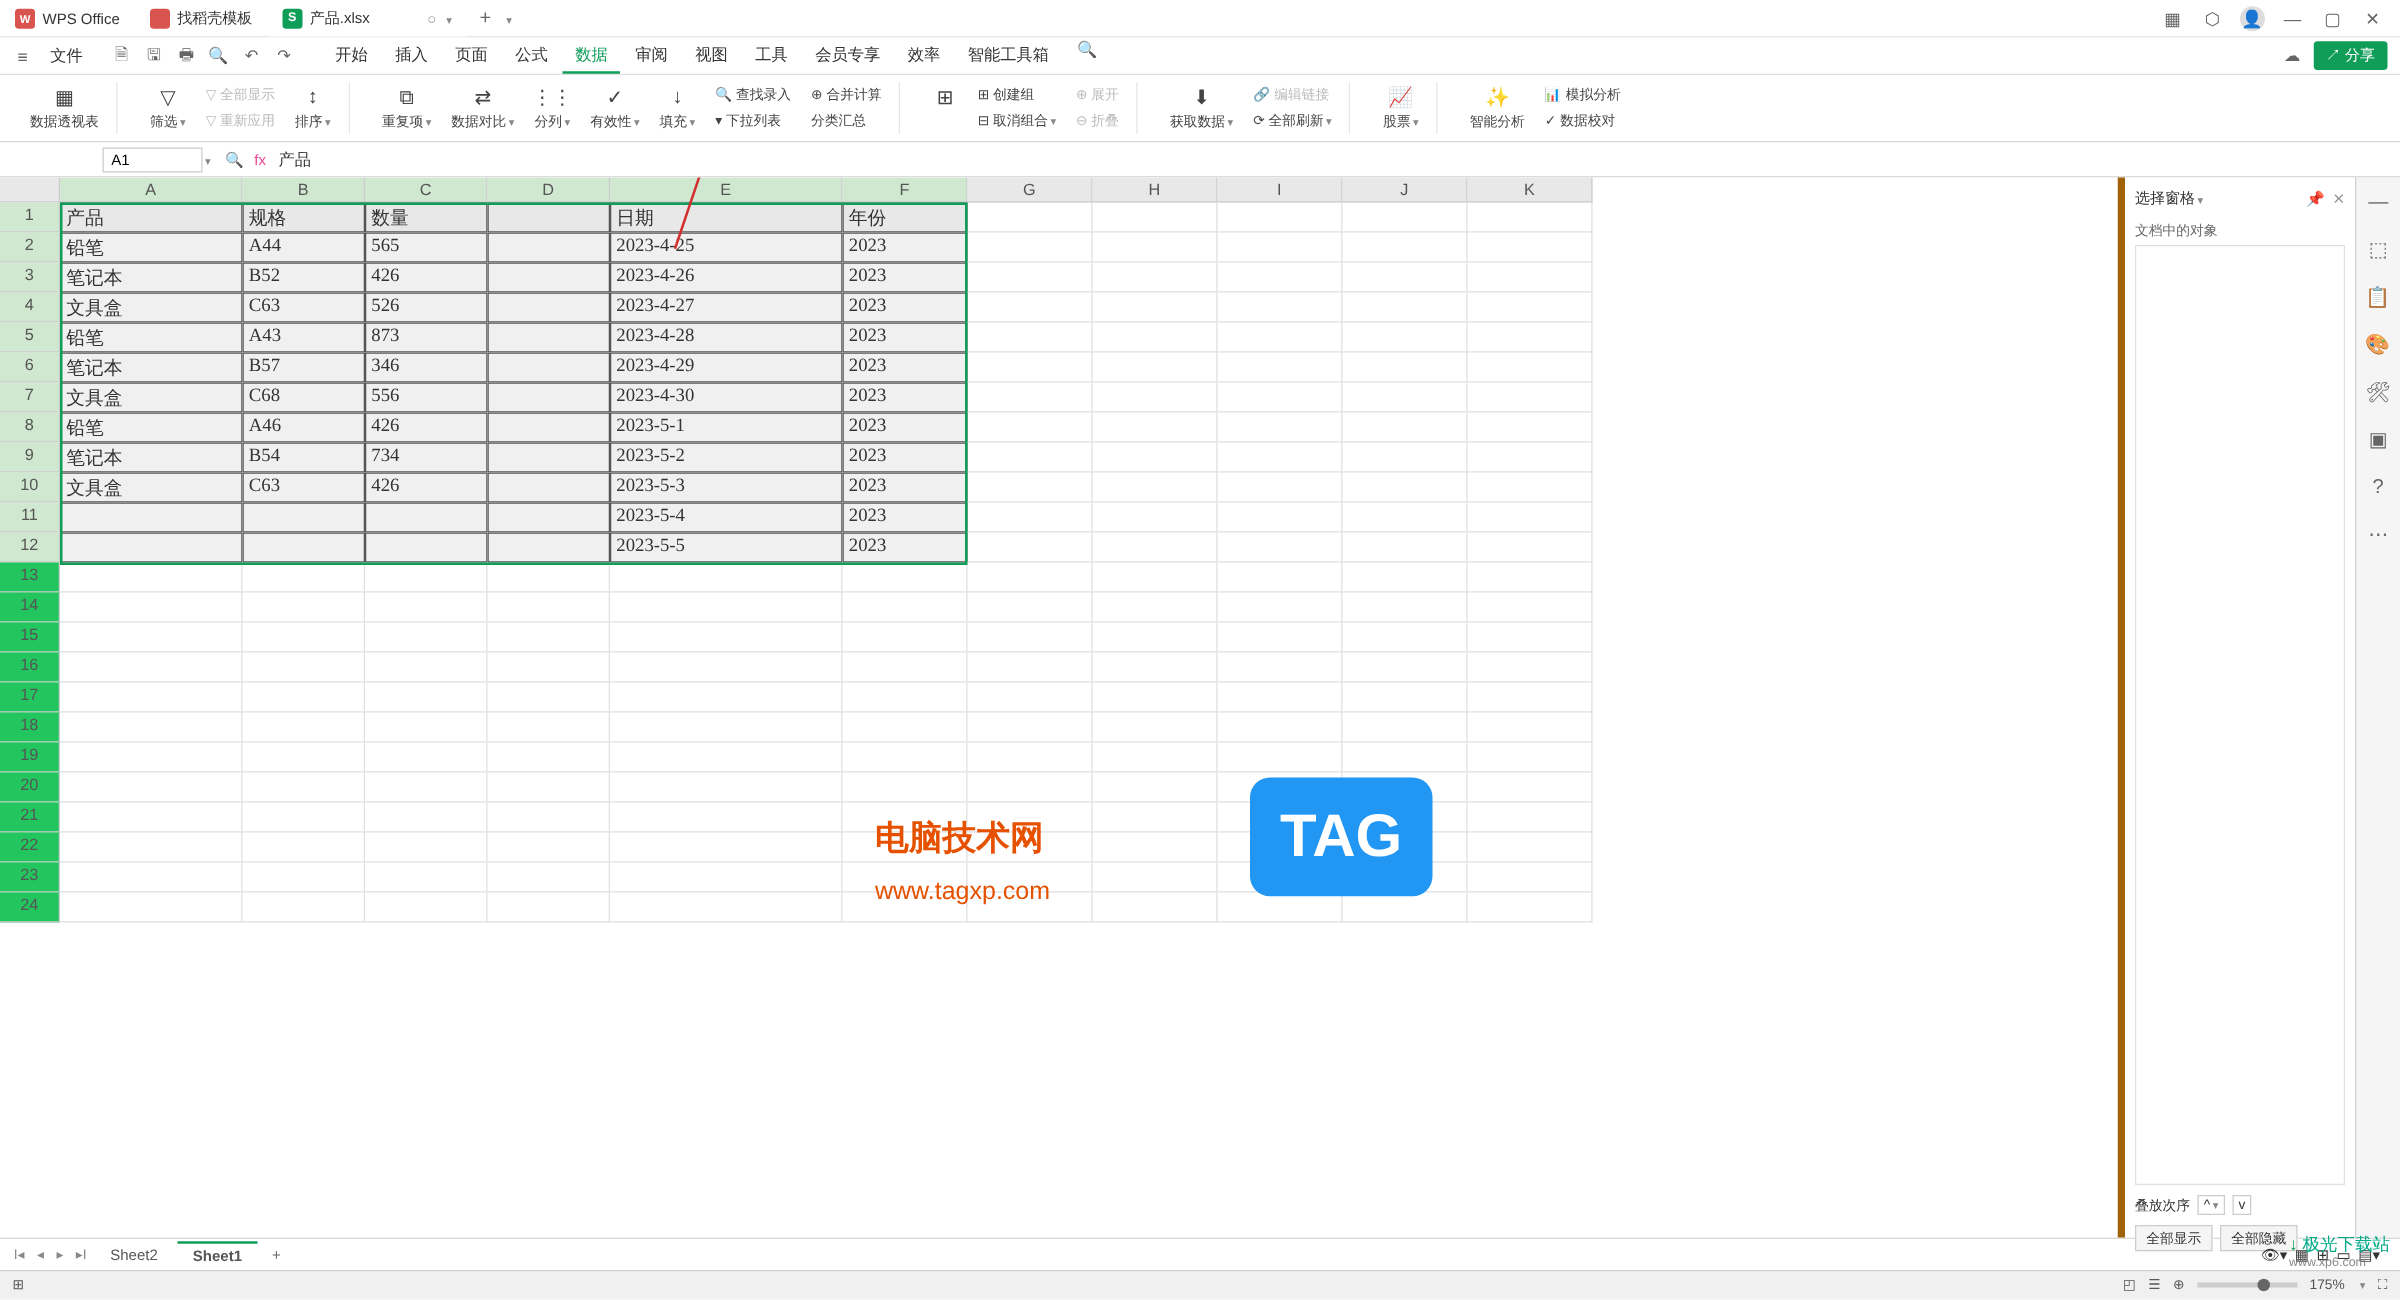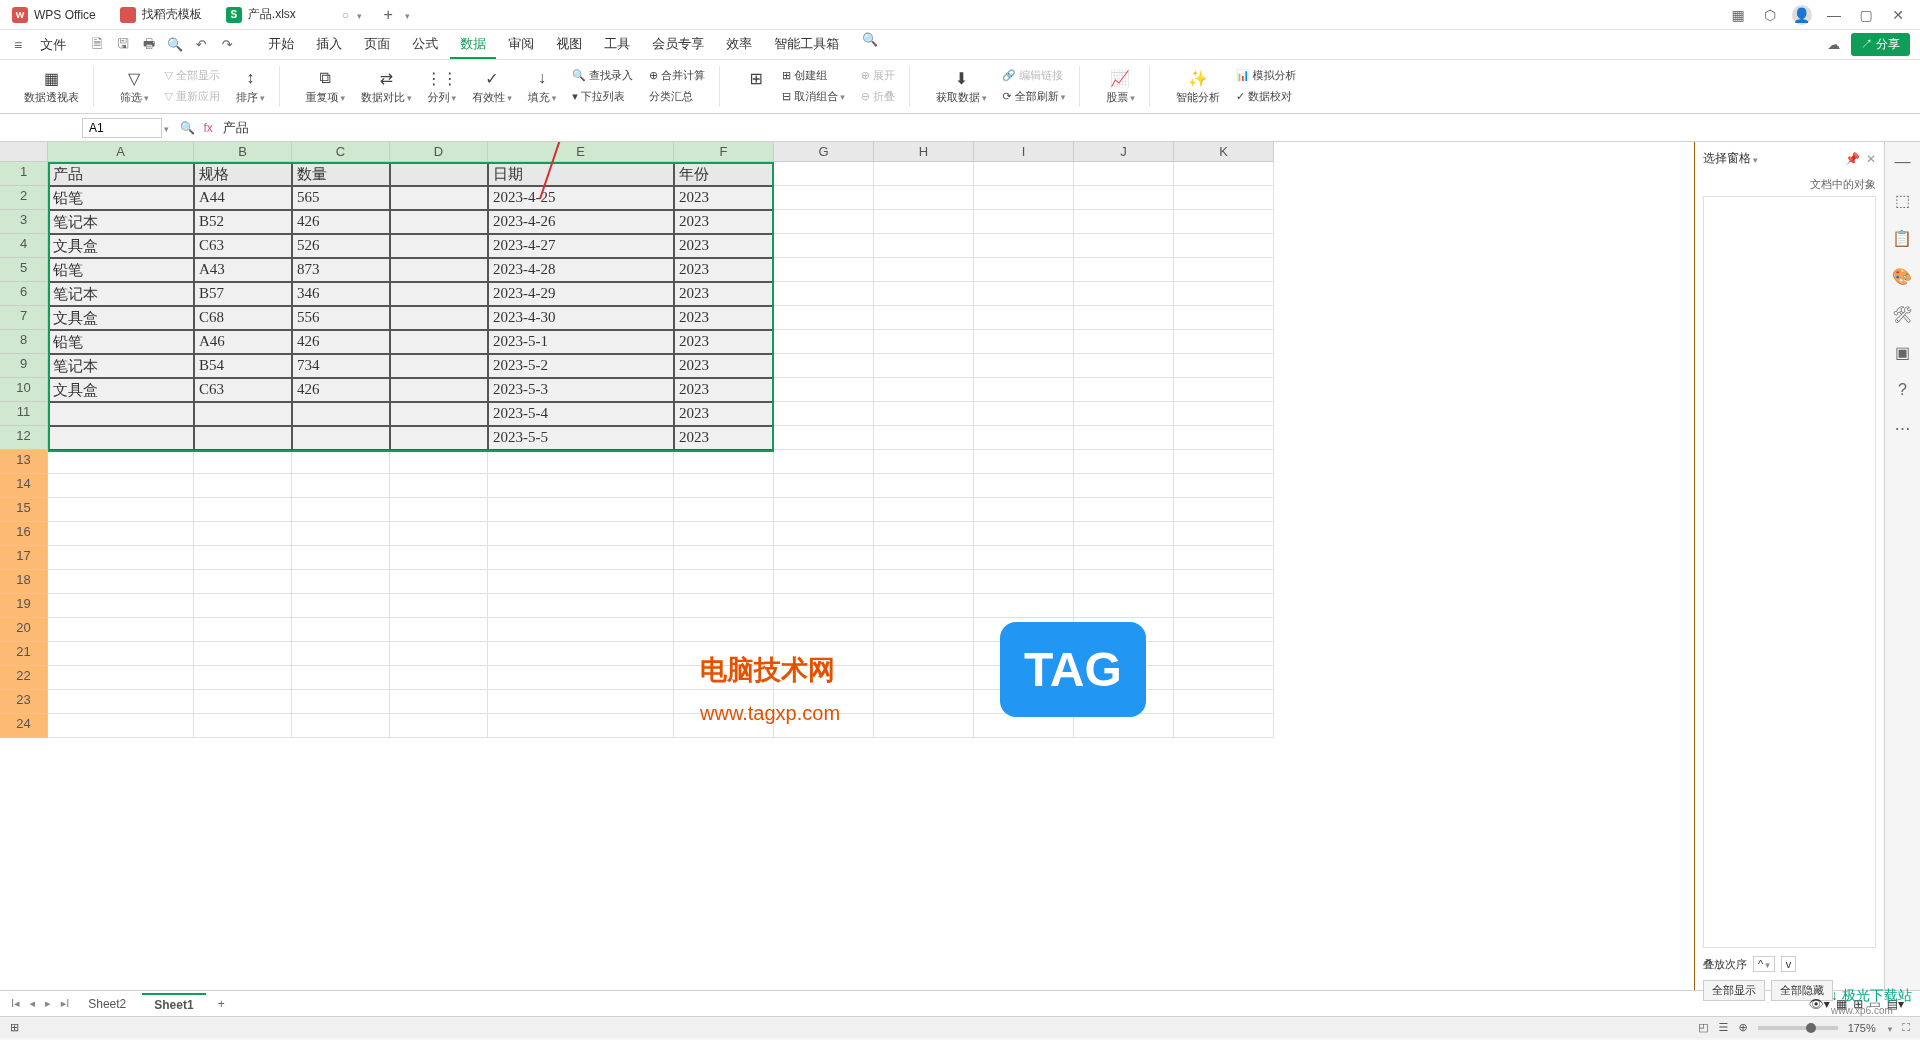--- a/index.html
+++ b/index.html
@@ -47,31 +47,31 @@
 .fx-input { flex: 1; font-size: 13px; padding: 2px; }
 
 
 .main-area { display: flex; height: calc(100vh - 30px - 30px - 56px - 28px - 26px - 22px); }
 
 
 .sheet-wrap { flex: 1; display: flex; flex-direction: column; background: #fff; position: relative; overflow: hidden; }
 .grid-container { display: grid; }
 .col-header { background: #e8e8e8; border-right: 1px solid #ccc; border-bottom: 1px solid #ccc; text-align: center; font-size: 13px; color: #555; padding: 2px 0; }
 .col-header.sel { background: #d0e8d0; }
-.row-header { background: #fdba74; border-right: 1px solid #ccc; border-bottom: 1px solid #ccc; text-align: center; font-size: 13px; color: #555; padding: 2px 4px; }
+.row-header { background: #22c55e; border-right: 1px solid #ccc; border-bottom: 1px solid #ccc; text-align: center; font-size: 13px; color: #555; padding: 2px 4px; }
 .row-header.sel { background: #d0e8d0; }
 .corner { background: #e8e8e8; border-right: 1px solid #ccc; border-bottom: 1px solid #ccc; }
 .cell { border-right: 1px solid #e0e0e0; border-bottom: 1px solid #e0e0e0; padding: 2px 4px; font-size: 15px; font-family: "SimSun", serif; height: 24px; overflow: hidden; white-space: nowrap; }
 .cell.data { background: #f0f0f0; border: 1px solid #555; }
 .cell.header-row { background: #e8e8e8; font-weight: normal; }
 .cell.num { text-align: left; }
 .selection-border { position: absolute; border: 2px solid #0f9d58; pointer-events: none; }
 
 
-.right-panel { width: 190px; background: #fff; border-left: 1px solid #a16207; padding: 8px; text-align: right; }
+.right-panel { width: 190px; background: #fff; border-left: 6px solid #a16207; padding: 8px; }
 .panel-header { display: flex; align-items: center; justify-content: space-between; font-size: 12px; color: #333; padding-bottom: 6px; }
 .panel-sub { font-size: 11px; color: #666; padding: 4px 0; }
 .panel-body { border: 1px solid #e0e0e0; height: calc(100% - 80px); background: #fff; }
 .panel-footer { display: flex; gap: 6px; padding-top: 8px; align-items: center; font-size: 11px; }
 .panel-btn { border: 1px solid #ccc; padding: 2px 8px; font-size: 11px; background: #f5f5f5; }
 
 
 .side-toolbar { width: 36px; background: #f5f5f5; border-left: 1px solid #d0d0d0; display: flex; flex-direction: column; align-items: center; padding-top: 8px; gap: 14px; }
 .side-ico { width: 24px; height: 24px; display: inline-flex; align-items: center; justify-content: center; color: #666; font-size: 16px; }
 

